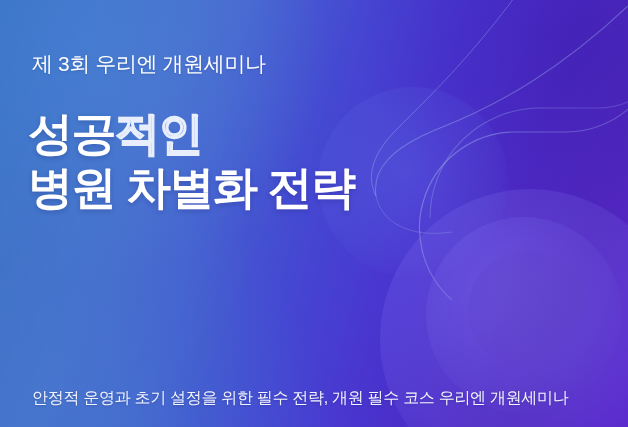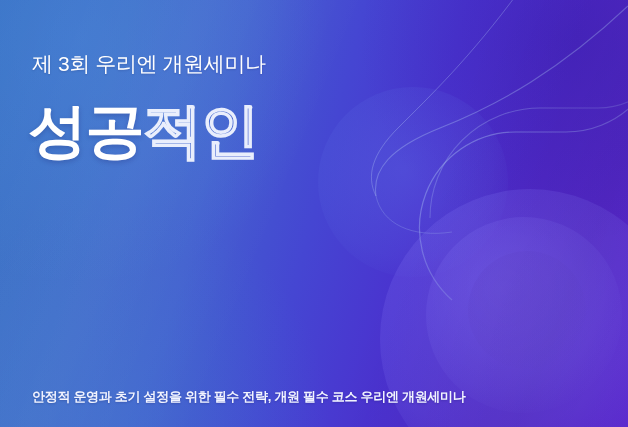--- a/index.html
+++ b/index.html
@@ -123,45 +123,46 @@
 
   .headline {
     position: absolute;
     top: 103px;
     left: 28px;
     line-height: 0.98;
   }
 
   .hl-line {
     display: block;
-    font-size: 59px;
+    font-size: 45px;
     font-weight: 700;
     letter-spacing: -1.5px;
     white-space: nowrap;
     margin-bottom: 10px;
+    margin-top: 9px;
   }
   .hl-line:nth-child(3) { margin-bottom: 0; }
 
   .solid {
     color: #ffffff;
     text-shadow: 0 2px 5px rgba(24,20,92,0.22);
   }
   .outline {
     color: transparent;
     -webkit-text-stroke: 1.6px #e9eefc;
     text-shadow: none;
   }
 
   .subtitle {
     position: absolute;
     top: 388px;
     left: 32px;
     color: #f2f4ff;
-    font-size: 13px;
-    font-weight: 700;
+    font-size: 16px;
+    font-weight: 400;
     letter-spacing: -0.3px;
     white-space: nowrap;
     text-shadow: 0 1px 2px rgba(20,24,80,0.22);
   }
 </style>
 </head>
 <body>
 
 <div class="banner">
 
@@ -200,18 +201,21 @@
   <div class="sheen"></div>
 
   <div class="content">
 
     <div class="eyebrow">제 3회 우리엔 개원세미나</div>
 
     <div class="headline">
       <span class="hl-line">
         <span class="solid">성공</span><span class="outline">적인</span>
       </span>
+      <span class="hl-line">
+        <span class="solid">병원 차별화 전략</span>
+      </span>
     </div>
 
     <div class="subtitle">안정적 운영과 초기 설정을 위한 필수 전략, 개원 필수 코스 우리엔 개원세미나</div>
 
   </div>
 </div>
 
 </body></html>

